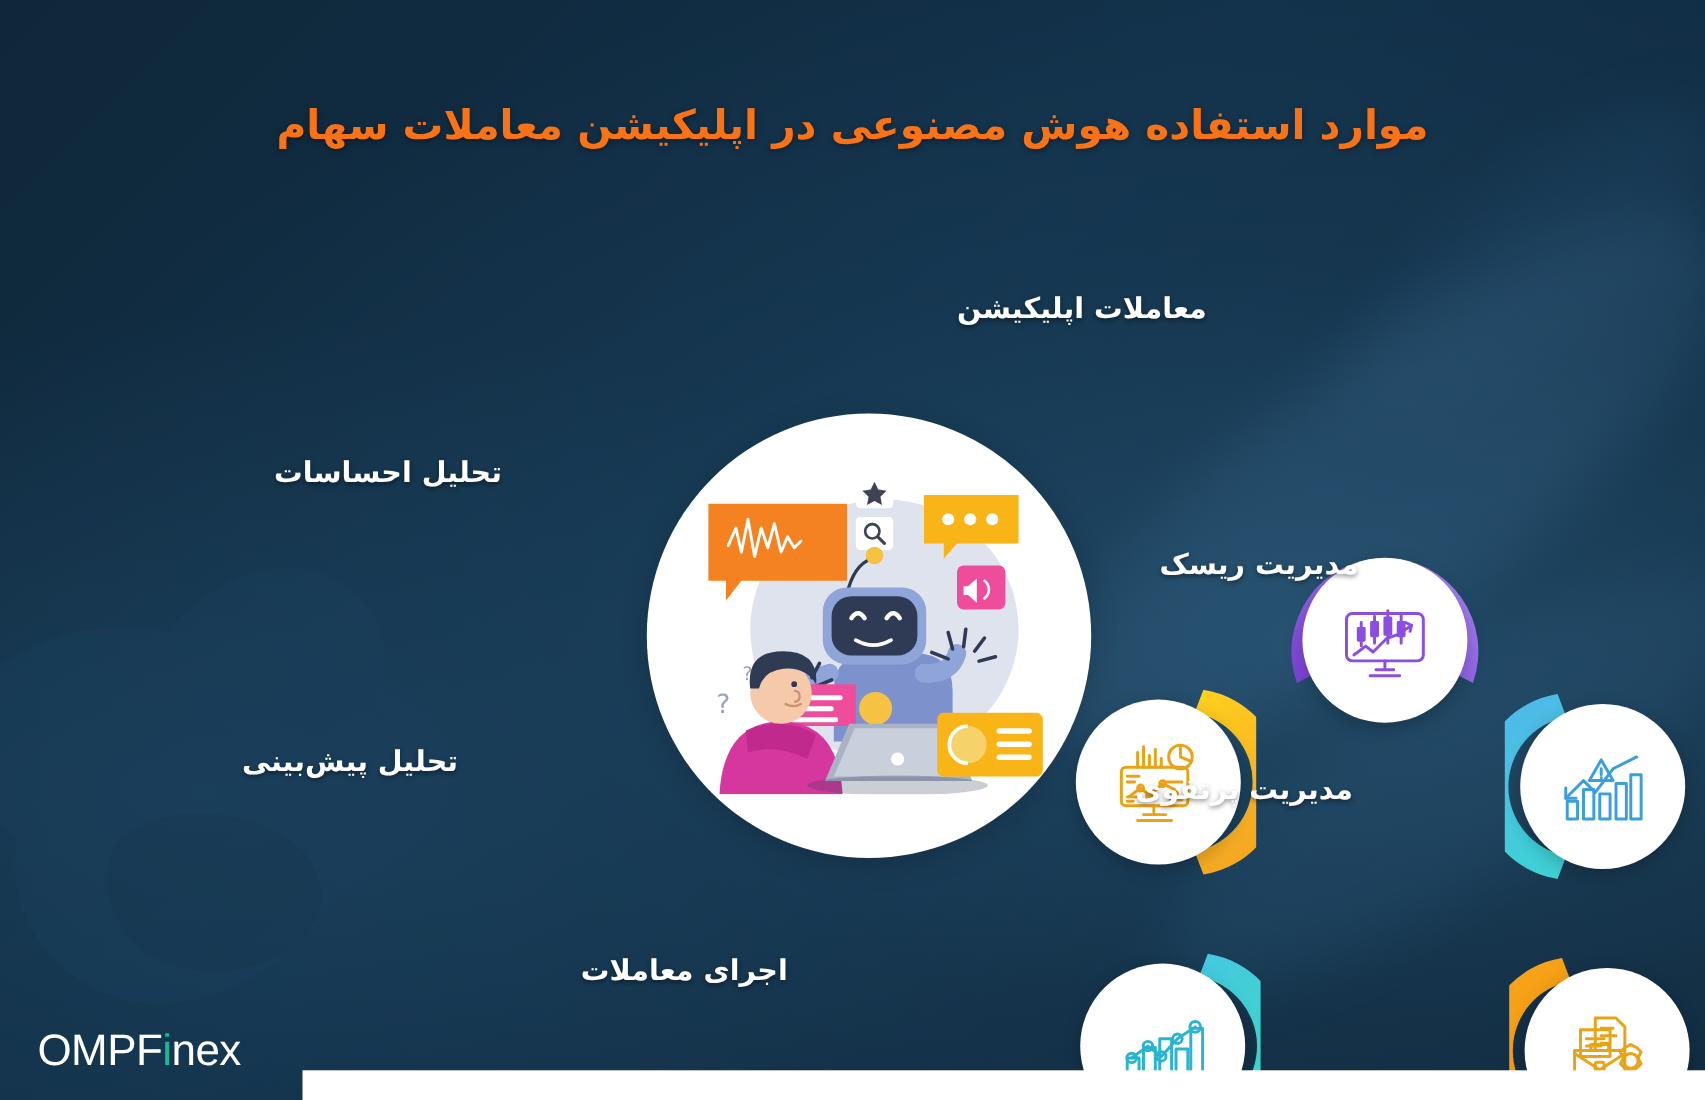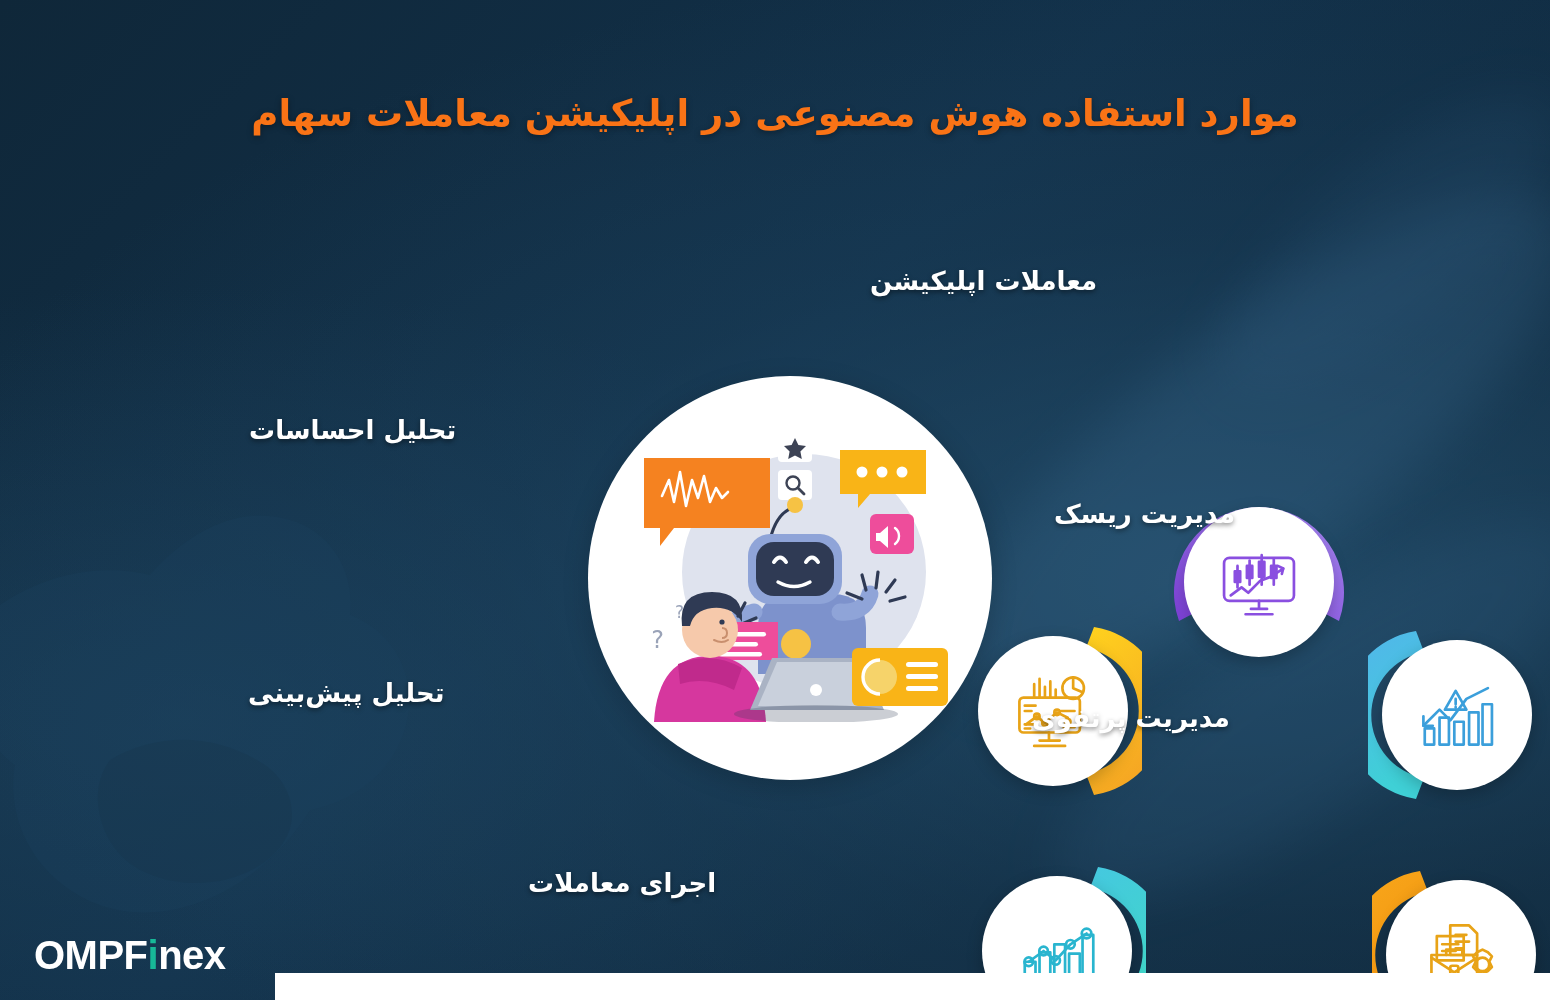--- a/index.html
+++ b/index.html
@@ -57,28 +57,28 @@
   
   .lbl{
     position:absolute;color:#ffffff;font-size:26px;font-weight:bold;
     direction:rtl;white-space:nowrap;text-shadow:0 2px 5px rgba(0,0,0,.45);
     line-height:1.35;
   }
   .l-algo{left:870px;top:264px;}
   .l-risk{left:1054px;top:461px;margin-top:36px;}
   .l-port{left:1032px;top:701px;}
   .l-exec{left:494px;top:866px;margin-left:34px;}
-  .l-pred{left:248px;top:676px;text-align:right;}
+  .l-pred{left:220px;top:676px;text-align:right;}
   .l-sent{left:249px;top:399px;margin-top:14px;}
 
   
   .whitebar{position:absolute;left:275px;bottom:0;width:1275px;height:27px;background:#ffffff;}
   .logo{
     position:absolute;left:34px;bottom:22px;
-    font-size:40px;font-weight:bold;color:#ffffff;letter-spacing:-.5px;
+    font-size:40px;font-weight:normal;color:#ffffff;letter-spacing:-.5px;
     direction:ltr;font-family:"Liberation Sans",sans-serif;
   }
   .logo .i{color:#17b898;}
 </style>
 </head>
 <body>
 
 <div id="stage">
 
   <div class="bg-base"></div>

